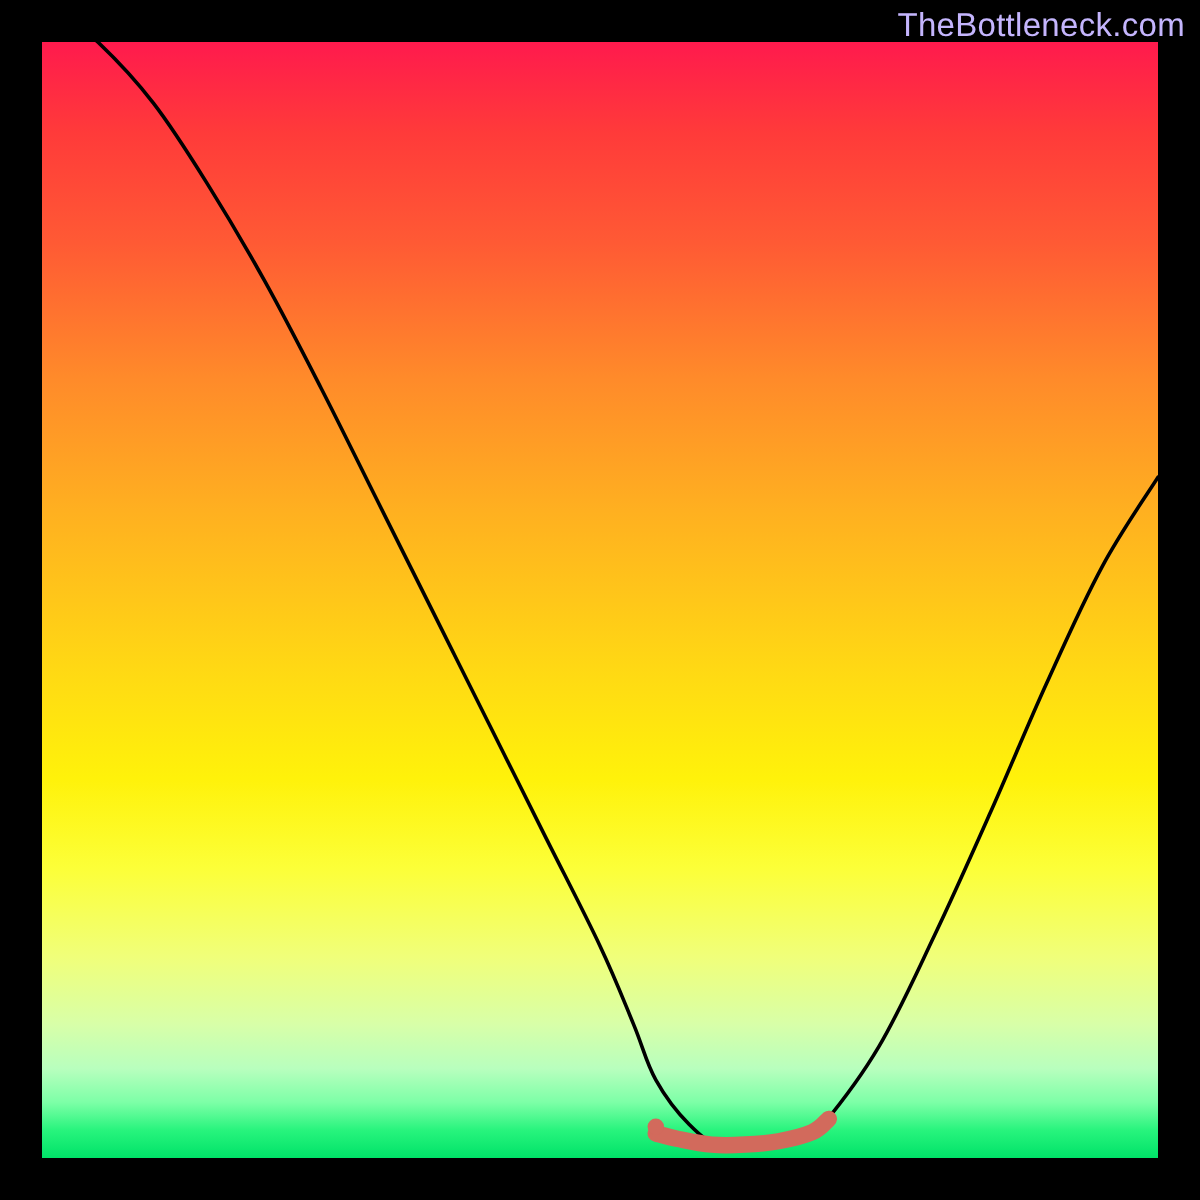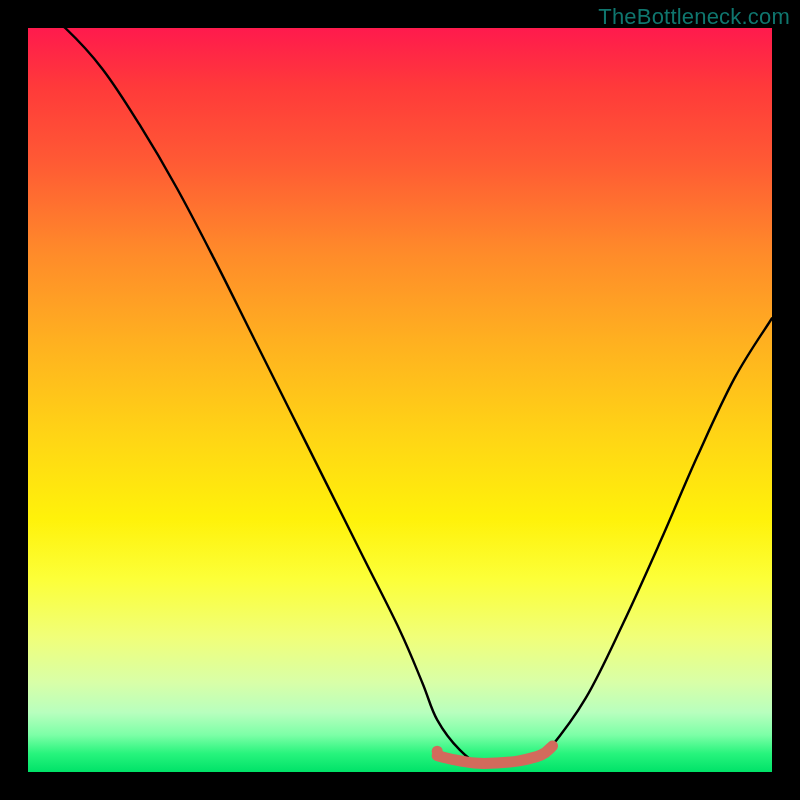--- a/index.html
+++ b/index.html
@@ -37,21 +37,21 @@
       #b8ffbe 92%,
       #7dffa7 95%,
       #28f47d 97.5%,
       #00e268 100%
     );
   }
   .watermark {
     position: absolute;
     top: 4px;
     right: 10px;
-    color: #0f766e;
+    color: #c4b5fd;
     font-size: 22px;
     font-weight: 500;
     letter-spacing: 0.2px;
     user-select: none;
   }
   svg {
     position: absolute;
     left: 0;
     top: 0;
   }

